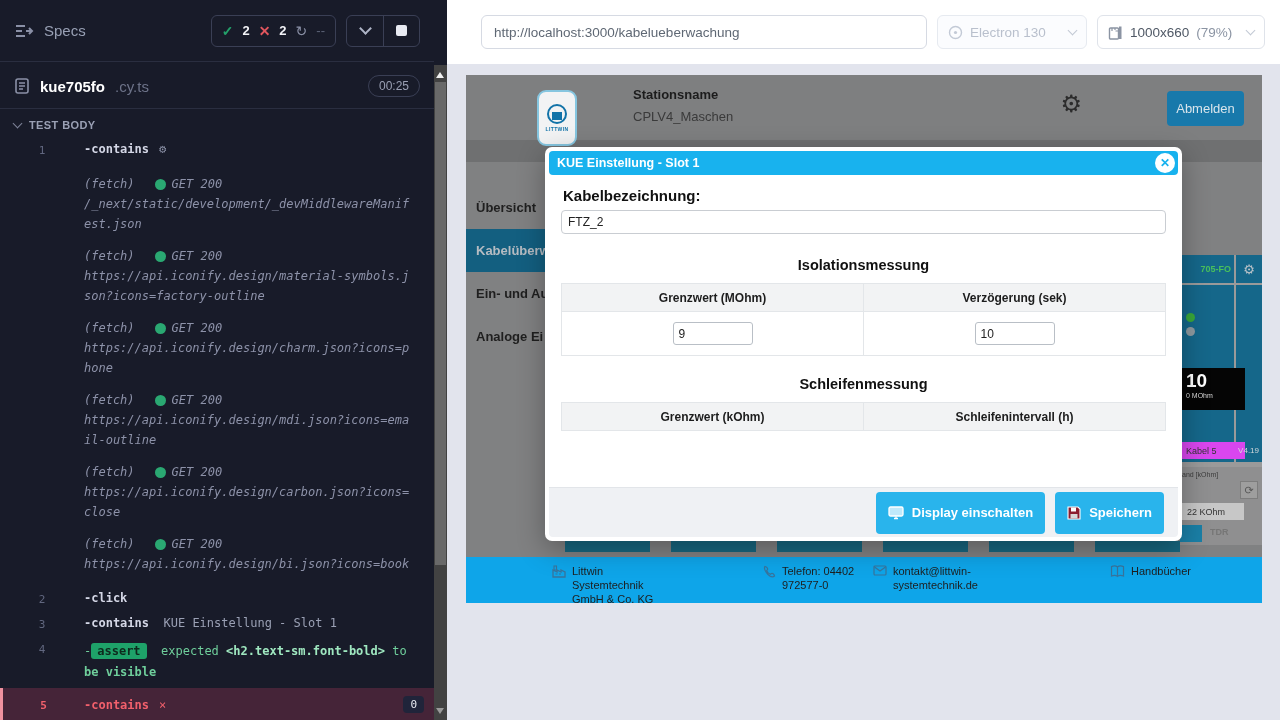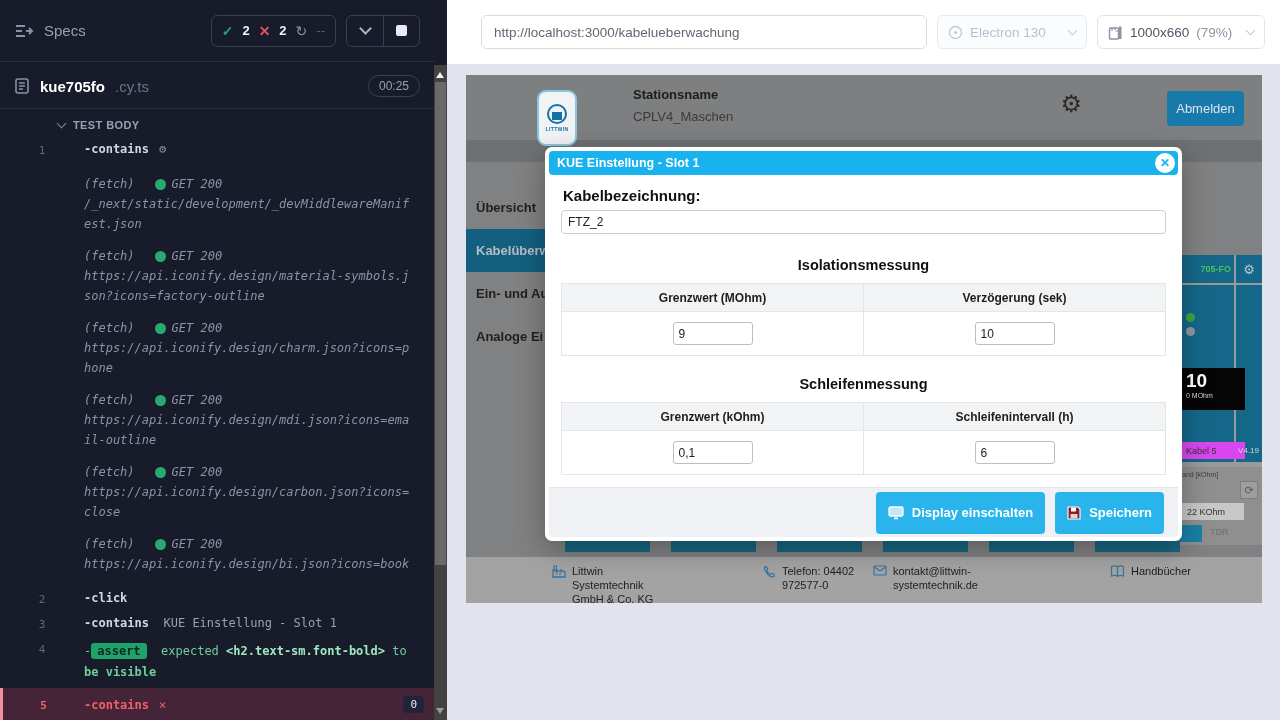--- a/index.html
+++ b/index.html
@@ -29,21 +29,21 @@
           transform:rotate(45deg); margin-top:-4px; }
 
   .spec-row { display:flex; align-items:center; gap:10px; padding:13px 14px 11px; }
   .file-icon { color:#8a90a6; display:flex; }
   .spec-name { font-weight:bold; color:#fff; font-size:15px; }
   .spec-ext { color:#6d7389; font-size:15px; }
   .timer { margin-left:auto; border:1px solid #3a3f55; border-radius:13px;
            padding:3px 10px; color:#9aa0b4; font-size:12px; }
   .rep-div { border-top:1px solid #2a2e40; }
   .test-body { padding:10px 14px 6px; color:#9aa0b4; font-size:11px;
-               letter-spacing:.4px; display:flex; align-items:center; gap:8px; font-weight:bold;margin-left:44px;}
+               letter-spacing:.4px; display:flex; align-items:center; gap:8px; font-weight:bold;}
   .chev-sm { width:7px; height:7px; border-right:1.5px solid #7d8398; border-bottom:1.5px solid #7d8398;
              transform:rotate(45deg); margin-top:-3px; }
 
   .cmd-area { font-family:"DejaVu Sans Mono", monospace; font-size:12px; }
   .cmd-row { display:flex; padding:5px 10px 5px 0; align-items:flex-start; }
   .cmd-num { width:84px; flex:none; text-align:center; color:#61677f; font-size:11px; padding-top:2px; }
   .cmd-body { flex:1; color:#d4d7e6; }
   .cmd-name { font-weight:bold; color:#d4d7e6; }
   .cmd-arg  { color:#9aa0b4; }
   .row-gear { color:#8a90a6; font-size:12px; margin-left:10px; }
@@ -145,21 +145,21 @@
   .dev-tdr-btn { position:absolute; left:0px; top:58px; width:22px; height:17px; background:#1a7fa6;
                  color:#cfe3ec; font-size:8px; display:flex; align-items:center; justify-content:center; }
   .dev-tdr { position:absolute; left:30px; top:60px; font-size:9px; color:#767676; font-weight:bold; }
 
   
   .stubs { position:absolute; left:99px; top:455px; width:615px; height:27px; display:flex; gap:21px; }
   .stub { width:85px; position:relative; }
   .stub .s1 { width:48px; height:7px; background:#186179; }
   .stub .s2 { width:85px; height:11px; background:#17667f; margin-top:4px; }
 
-  .app-footer { position:absolute; left:0; right:0; bottom:0; height:46px; background:#a3a3a3; }
+  .app-footer { position:absolute; left:0; right:0; bottom:0; height:46px; background:#0ea5e9; }
   .f-item { position:absolute; top:7px; display:flex; gap:6px; font-size:11px; color:#1e1e1e;
             line-height:14px; }
   .f-icon { color:#39749c; flex:none; margin-top:1px; }
   .f-text { max-width:92px; }
   .f-text.wide { max-width:120px; }
 
   
   .modal { position:absolute; left:545px; top:147px; width:637px; height:394px; background:#fff;
            border-radius:7px; box-shadow:0 8px 28px rgba(0,0,0,.3); padding:4px; z-index:10; }
   .modal-header { position:relative; height:24px; background:#18b2ee; border-radius:4px;
@@ -486,24 +486,20 @@
     </tbody>
       </table>
 
     <div class="sec-title second">Schleifenmessung</div>
     <table class="mtab">
       <tbody>
           <tr>
         <th>Grenzwert (kOhm)</th>
         <th>Schleifenintervall (h)</th>
       </tr>
-      <tr>
-        <td><input class="cell-input" value="0,1" style=""></td>
-        <td><input class="cell-input" value="6" style=""></td>
-      </tr>
     </tbody>
       </table>
   </div>
   <div class="modal-footer">
     <button class="mbtn">
       <span style="display:flex;">
         <svg width="16" height="14" viewBox="0 0 16 14">
             <rect x="1" y="1" width="14" height="9" rx="1.5" fill="#bfe9fb" stroke="#fff" stroke-width="1.3"></rect>
             <path d="M6 12.5h4M8 10.5v2" stroke="#fff" stroke-width="1.3"></path>
           </svg>

